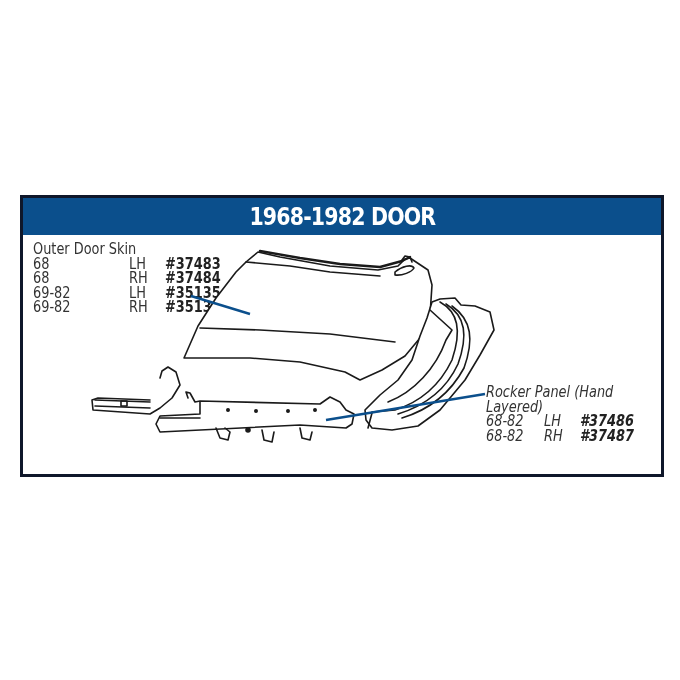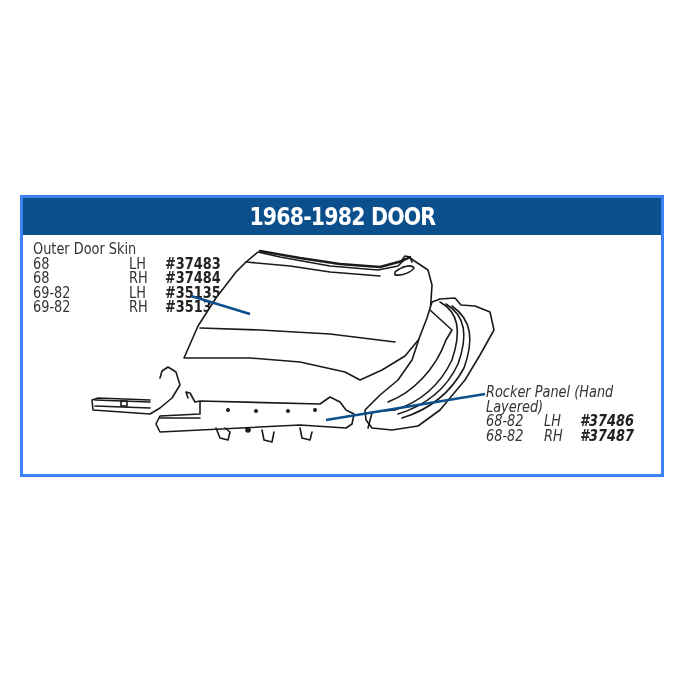--- a/index.html
+++ b/index.html
@@ -1,19 +1,19 @@
 <!DOCTYPE html>
 <html><head>
 <meta charset="utf-8">
 <style>
   html, body { margin:0; padding:0; background:#ffffff; }
   body { width:680px; height:680px; position:relative; overflow:hidden;
          font-family:"Liberation Sans", sans-serif; }
   .card { position:absolute; left:20px; top:195px; width:638px; height:276px;
-          border:3px solid #3b82f6; background:#fff; }
+          border:3px solid #0f172a; background:#fff; }
   .header { position:absolute; left:0; top:0; width:100%; height:37px; background:#0b4f8c;
             display:flex; align-items:center; justify-content:center; }
   .header-title { color:#fff; font-family:"DejaVu Sans", sans-serif; font-weight:bold;
                   font-size:25px; letter-spacing:-1px; transform:scaleX(0.82); }
   .parts-list { position:absolute; font-family:"DejaVu Sans", sans-serif; font-size:15px;
                 color:#333; line-height:14.5px; }
   .parts-list .title { transform-origin:left; transform:scaleX(0.86); white-space:nowrap; }
   .row { display:flex; white-space:nowrap; }
   .row span { display:inline-block; }
   .row .yr { transform-origin:left; transform:scaleX(0.86); }

